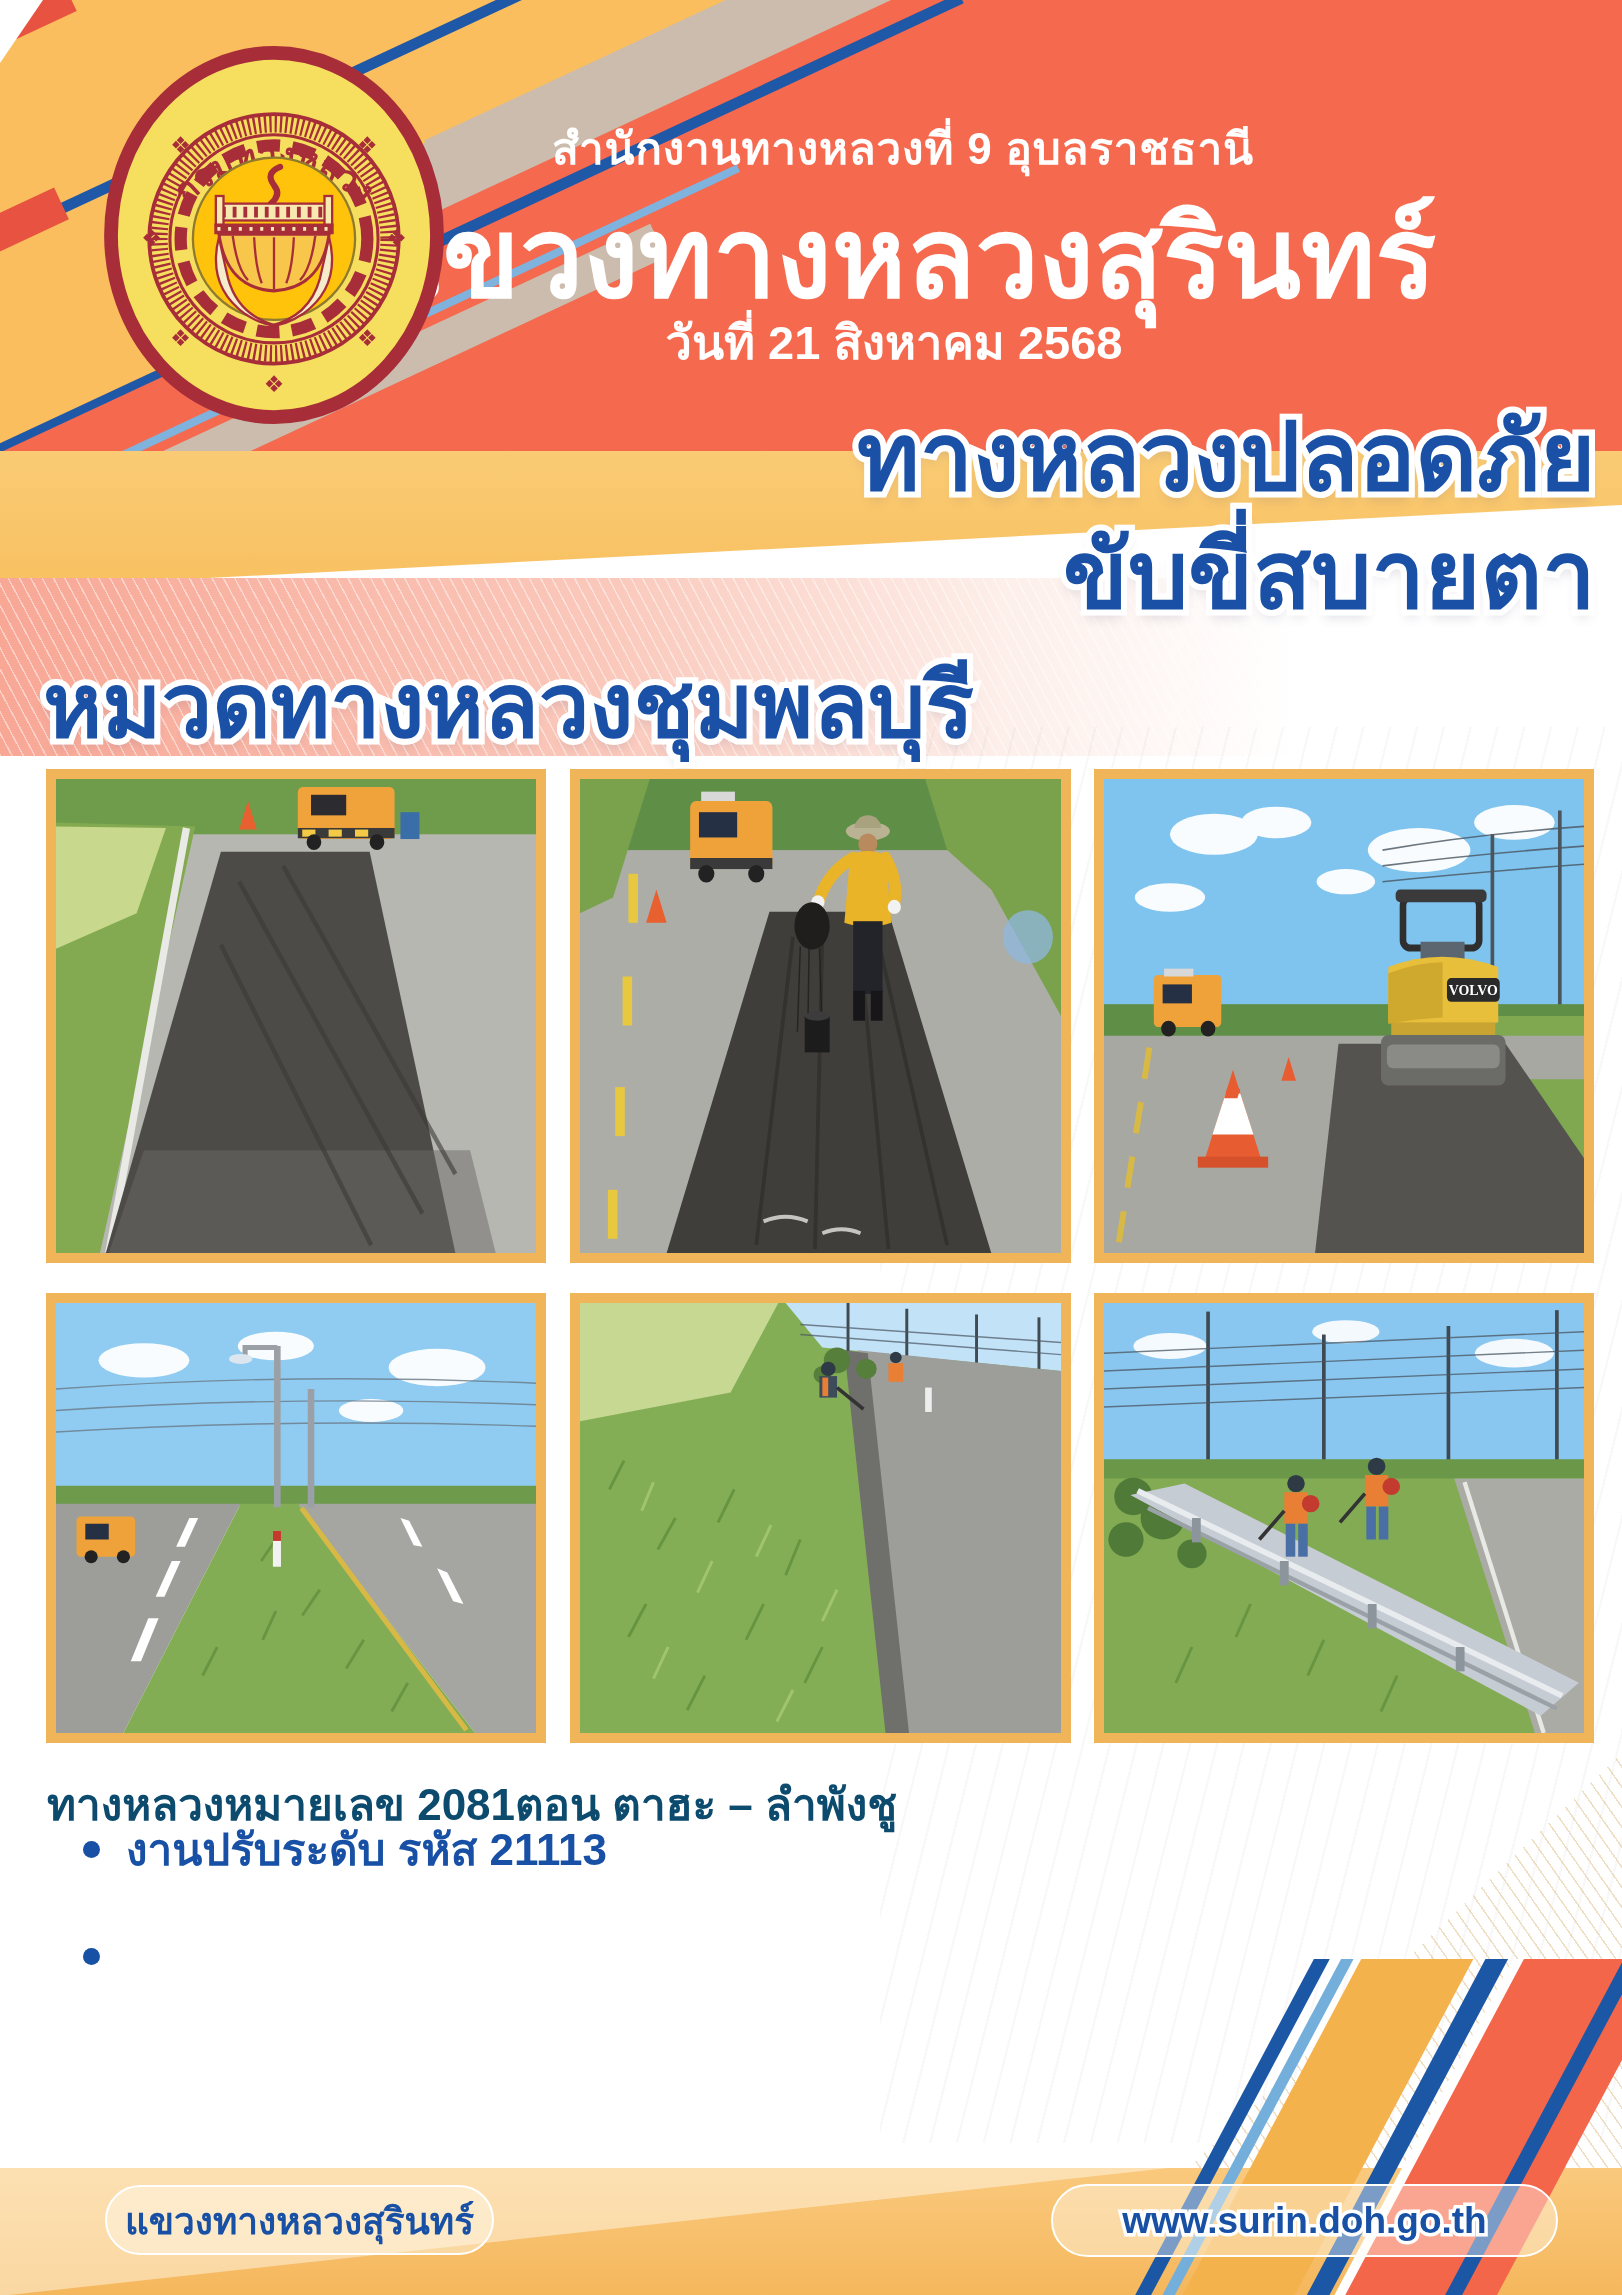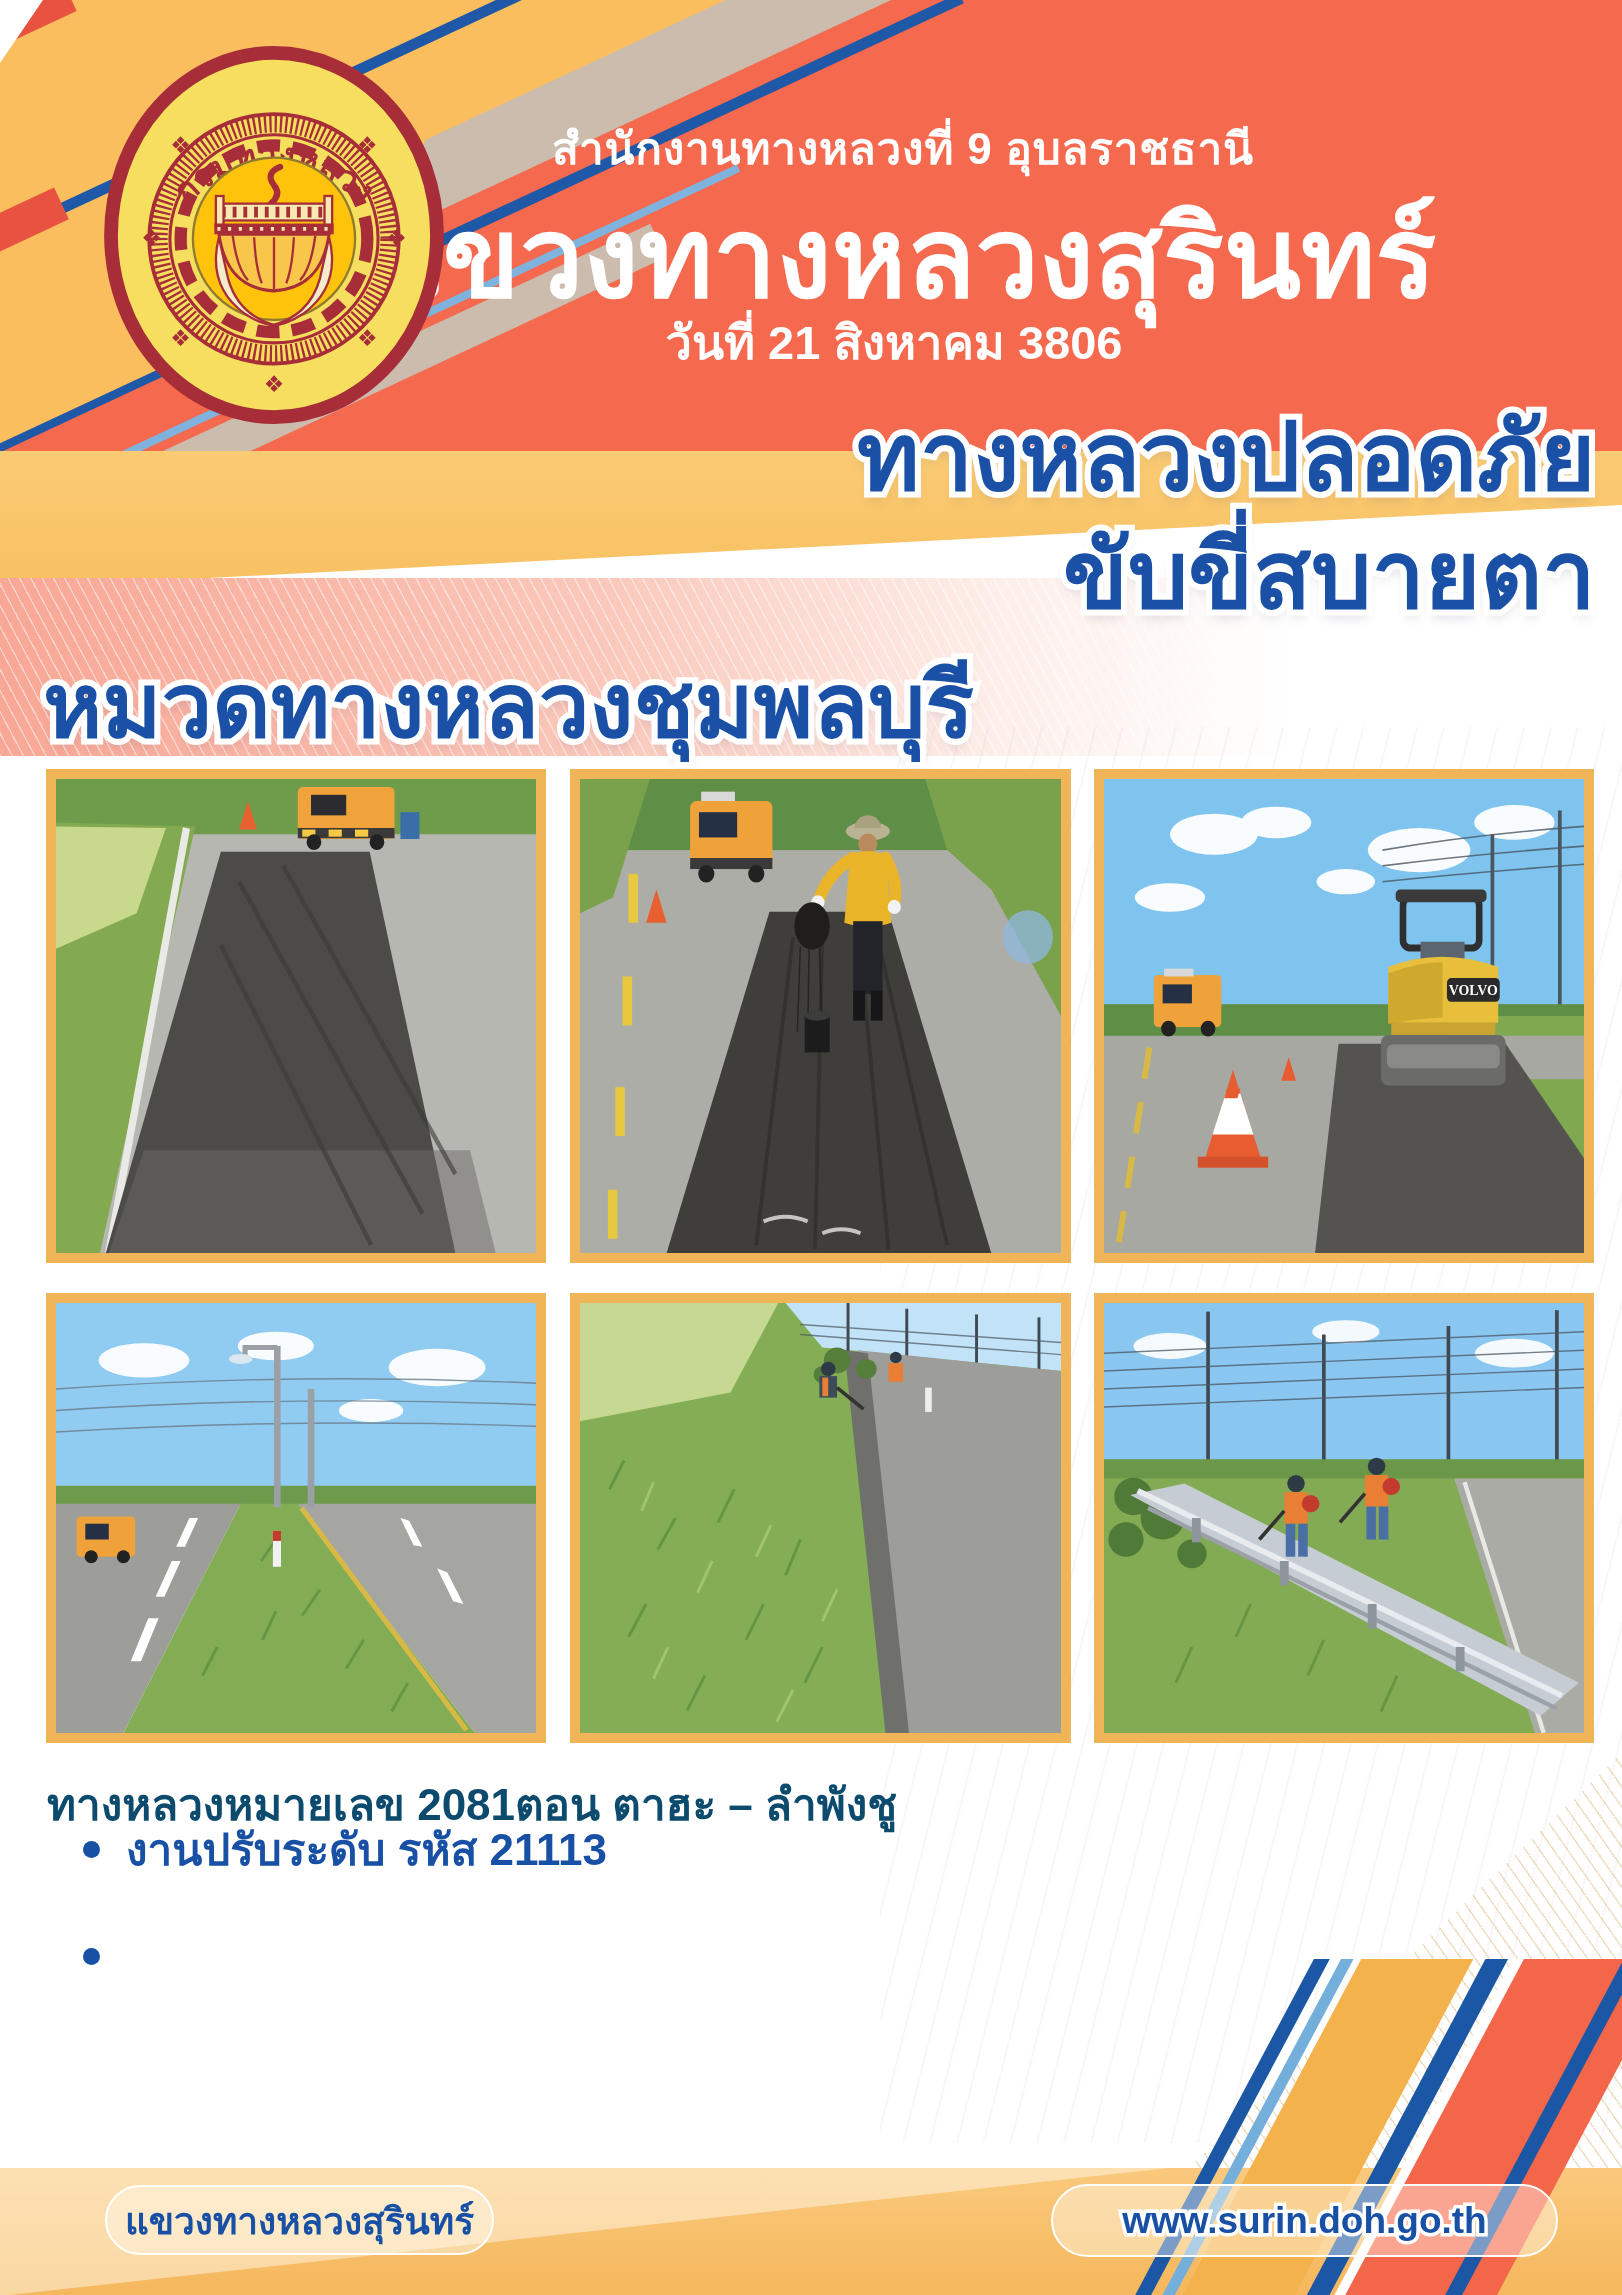--- a/index.html
+++ b/index.html
@@ -74,21 +74,21 @@
     <div class="bar" style="left:-497px;top:316px;width:1530px;height:10.7px;background:#2058A8;transform:rotate(-25deg);"></div>
     <div class="bar" style="left:-574px;top:455px;width:1377px;height:8.4px;background:#7FB2DD;transform:rotate(-25deg);"></div>
     <div class="bar" style="left:-582px;top:497px;width:1301px;height:37px;background:#CBBCAD;transform:rotate(-25deg);"></div>
     <div class="bar" style="left:-191px;top:245px;width:474px;height:168px;background:#FBBE5E;transform:rotate(-25deg);"></div>
     <div class="bar" style="left:-54px;top:7.7px;width:130px;height:32px;background:#E85240;transform:rotate(-25deg);"></div>
     <div class="bar" style="left:-92px;top:220px;width:161px;height:35px;background:#E85240;transform:rotate(-25deg);"></div>
     <div class="bar" style="left:0;top:0;width:92px;height:92px;background:#fff;clip-path:polygon(0 0,43px 0,0 63px);"></div>
 
     <div class="abs hdr-text office nowrap" style="left:903px;top:113px;">สำนักงานทางหลวงที่ 9 อุบลราชธานี</div>
     <div class="abs hdr-text district nowrap" style="left:903px;top:167px;">แขวงทางหลวงสุรินทร์</div>
-    <div class="abs hdr-text dateline nowrap" style="left:894px;top:305px;">วันที่ 21 สิงหาคม 3806</div>
+    <div class="abs hdr-text dateline nowrap" style="left:894px;top:305px;">วันที่ 21 สิงหาคม 2568</div>
   </div>
 
   <svg class="abs" style="left:104px;top:46px;" width="340" height="378" viewBox="0 0 444 494">
     <ellipse cx="222" cy="247" rx="213" ry="238" fill="#F6DF5F" stroke="#A72D39" stroke-width="18"></ellipse>
     <defs>
         <path id="arcTop" d="M 70 270 A 165 185 0 0 1 374 270" fill="none"></path>
       </defs>
     <text font-size="44" font-weight="bold" fill="#A72D39">
       <textPath href="#arcTop" startOffset="50%" text-anchor="middle">กรมทางหลวง</textPath>
     </text>

